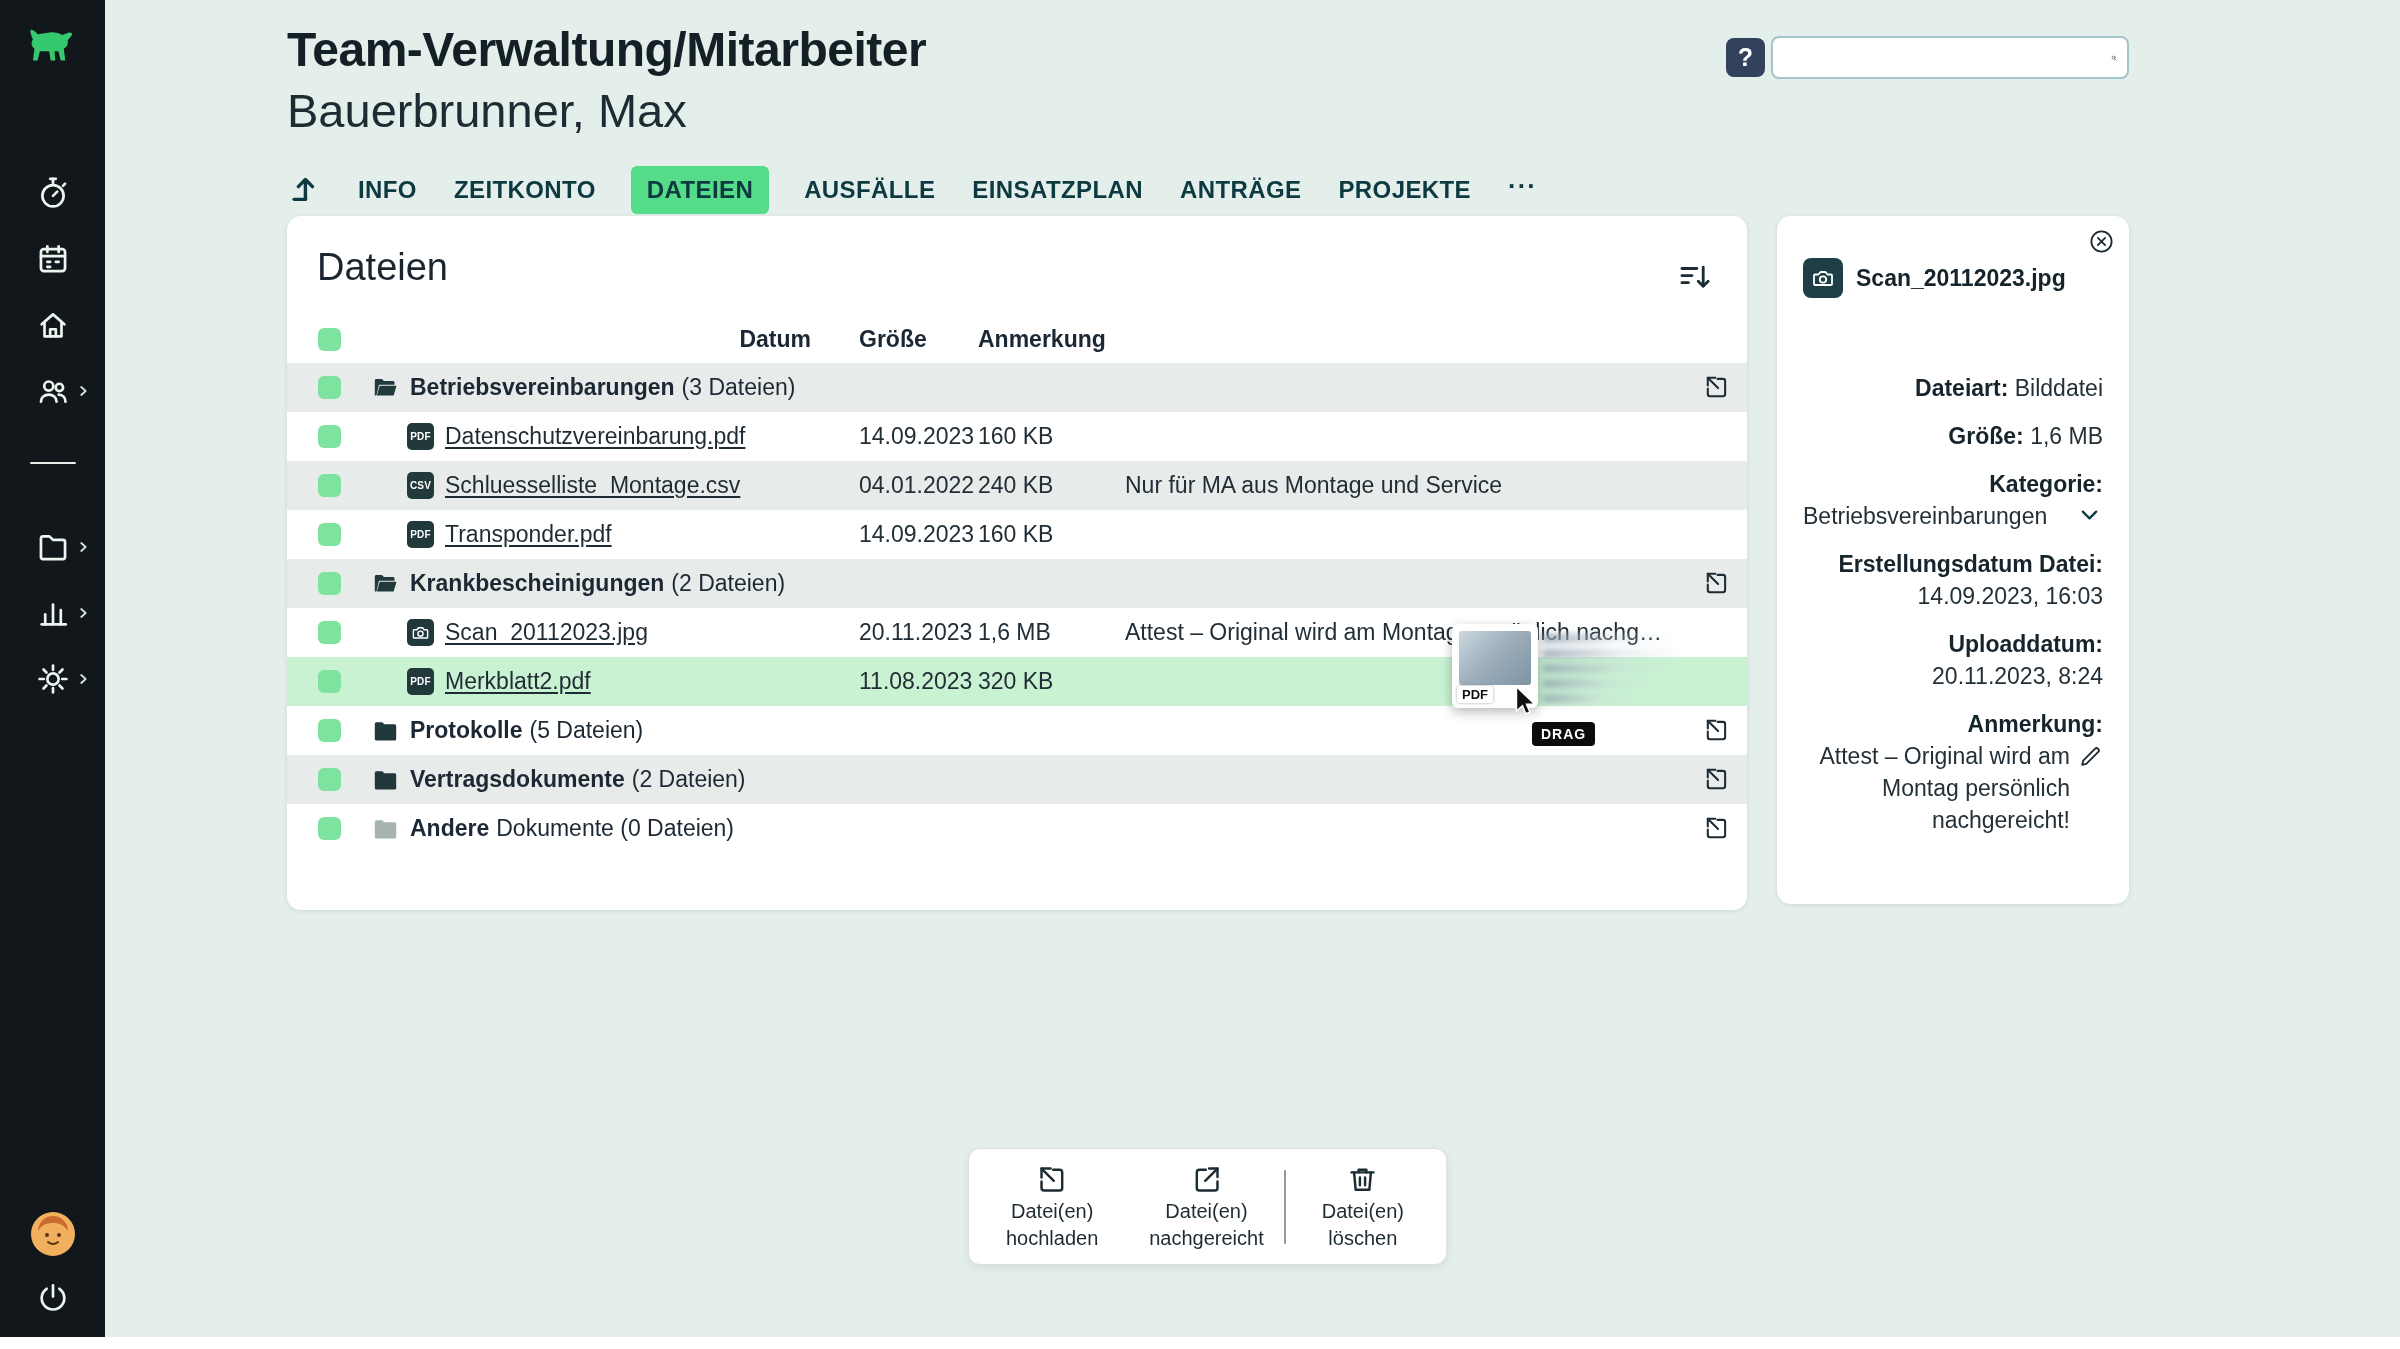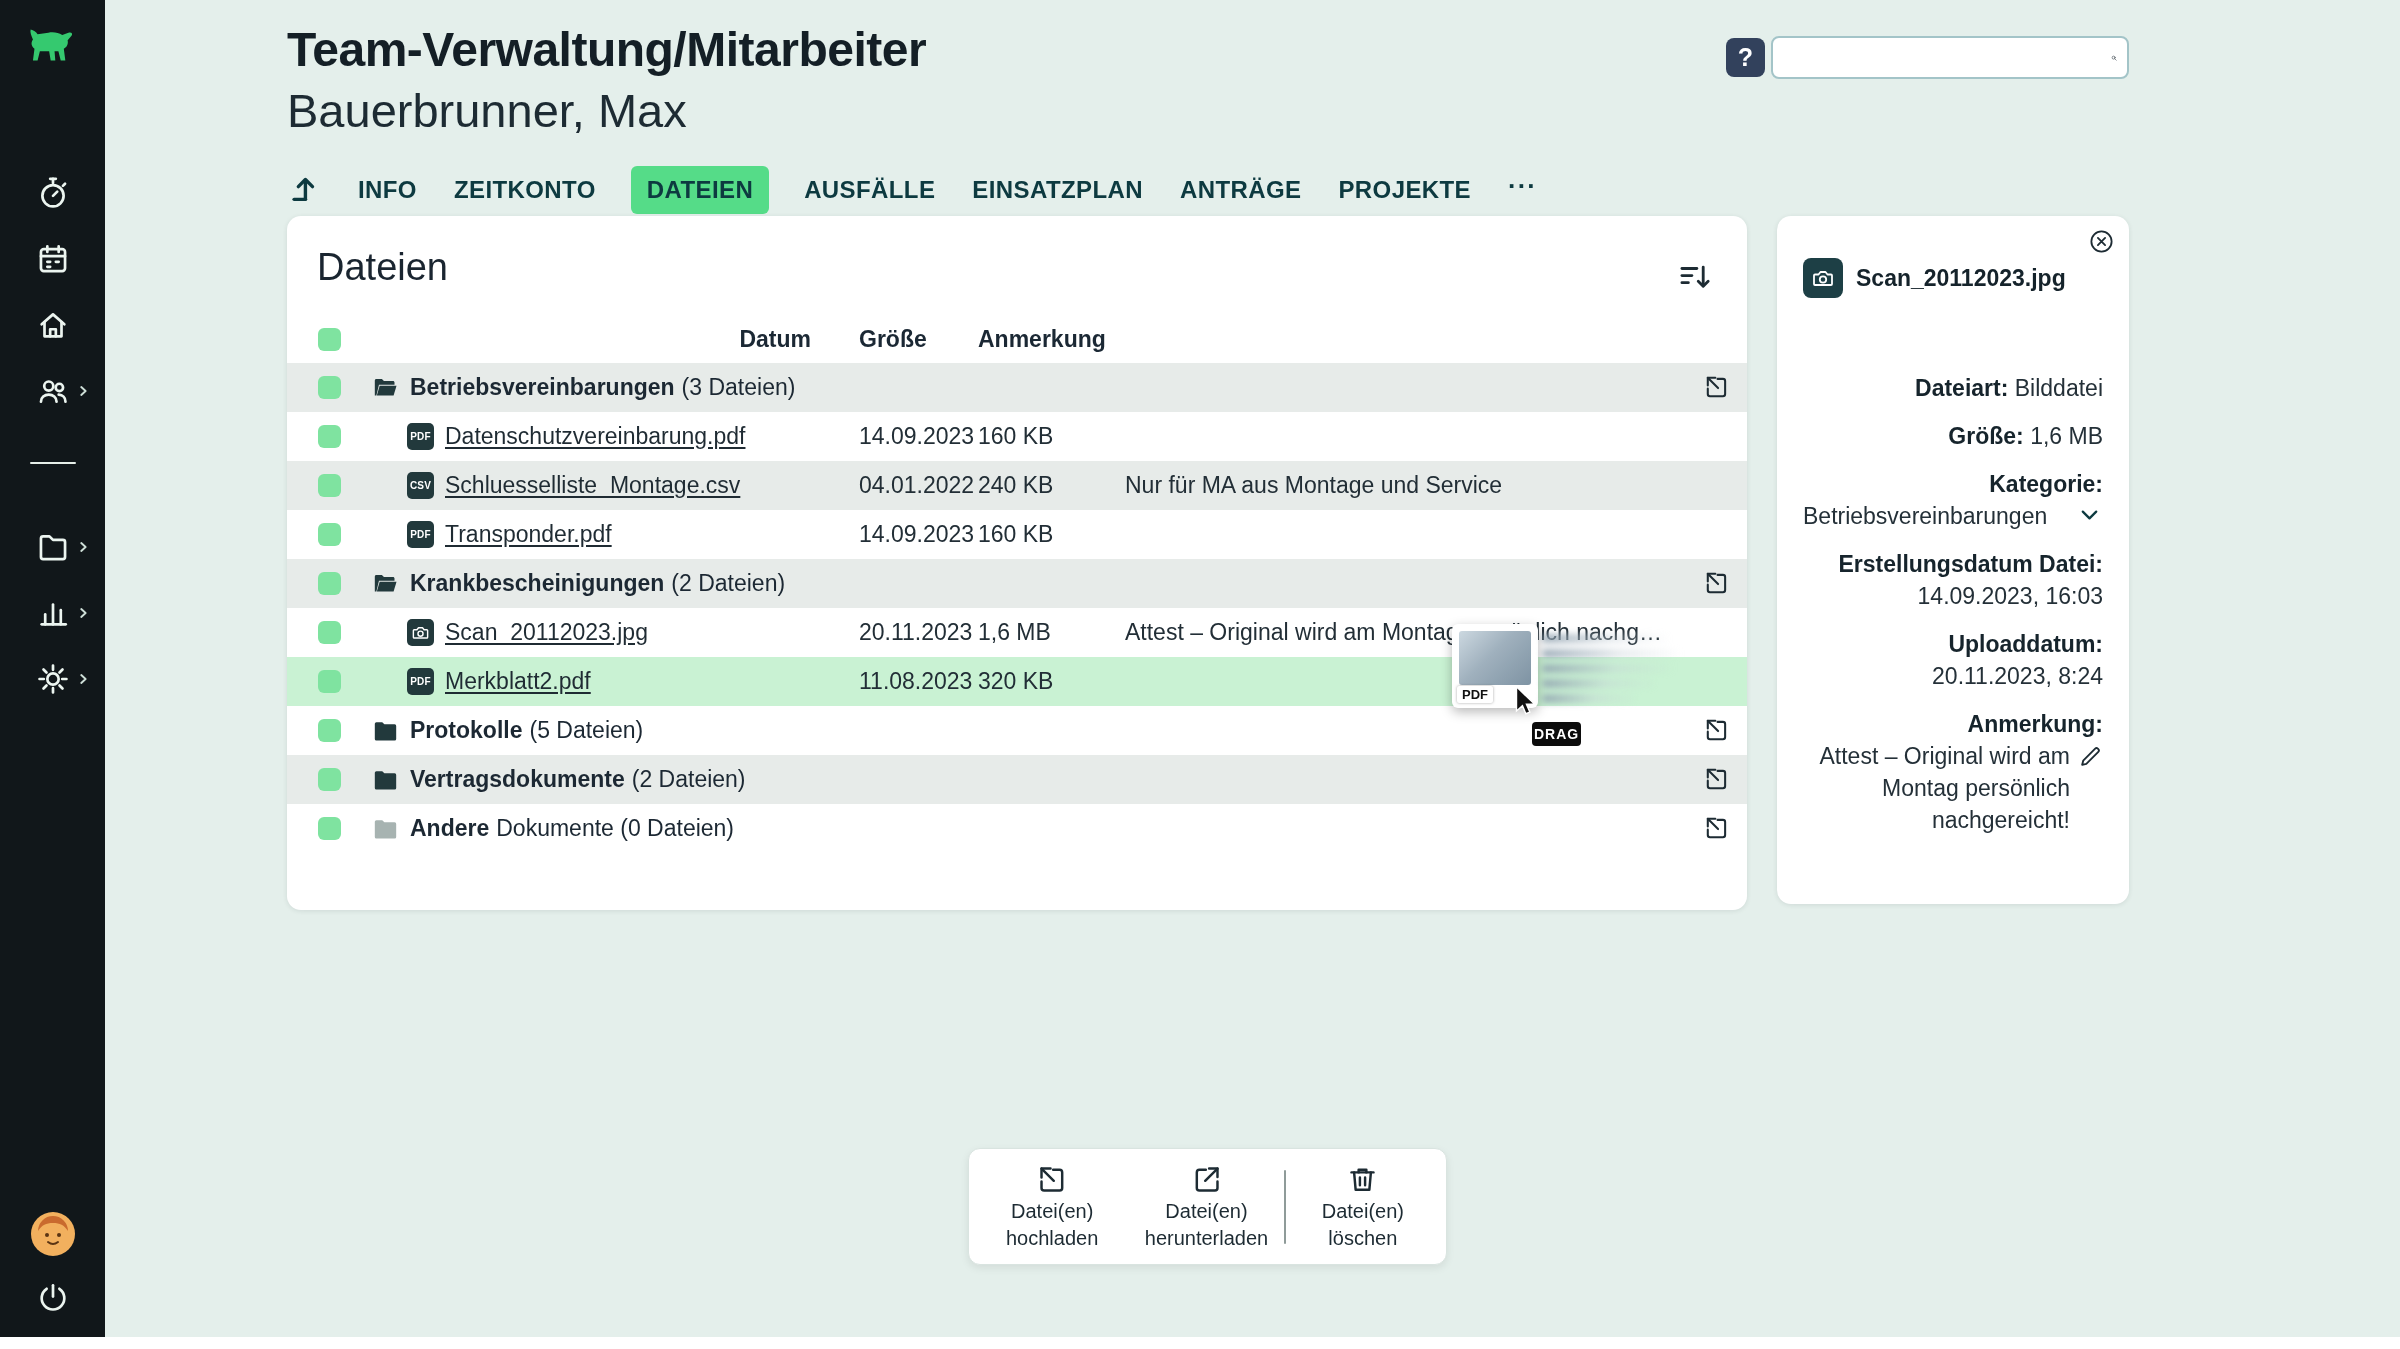--- a/index.html
+++ b/index.html
@@ -88,21 +88,21 @@
   .ab-divider { width:2px; height:74px; background:#8f9b99; border-radius:1px; }
 
   
   .drag-ghost { position:absolute; left:1452px; top:620px; width:260px; height:150px; z-index:40; pointer-events:none; }
   .ghost-card { position:absolute; left:0; top:4px; width:86px; height:84px; background:#fff; border-radius:6px; box-shadow:0 4px 12px rgba(0,0,0,.28); padding:7px; }
   .ghost-img { width:100%; height:54px; border-radius:3px; background:linear-gradient(135deg,#ccd8e0 0%,#9fb0bd 45%,#7e93a3 100%); }
   .ghost-type { position:absolute; left:5px; bottom:5px; background:#fff; color:#111; font-size:13px; font-weight:700; padding:1px 5px; border-radius:2px; box-shadow:0 0 3px rgba(0,0,0,.35); }
   .streaks { position:absolute; left:90px; top:14px; filter:blur(3px); }
   .streak { height:9px; border-radius:5px; margin-bottom:6px; background:linear-gradient(90deg, rgba(142,160,174,.85), rgba(196,207,214,.4) 55%, rgba(230,238,240,0)); }
   .cursor-icon { position:absolute; left:58px; top:64px; }
-  .drag-badge { position:absolute; left:80px; top:102px; background:#0c0c0c; color:#fff; font-size:14px; font-weight:700; letter-spacing:1px; padding:4px 2px; border-radius:4px; }
+  .drag-badge { position:absolute; left:80px; top:102px; background:#0c0c0c; color:#fff; font-size:14px; font-weight:700; letter-spacing:1px; padding:4px 9px; border-radius:4px; }
 
   .bottom-strip { position:absolute; left:0; right:0; bottom:0; height:12px; background:#ffffff; z-index:50; }
 </style>
 </head>
 <body>
 
 <nav class="sidebar">
   <div class="logo">
     <svg viewBox="0 0 70 48" width="54" height="38">
         <path fill="#35c96f" d="M6 4c4 1 7 3 9 6l14-2c7-1 13 0 18 3l8-3c4-1 6 1 4 4l-5 6c1 5-1 9-5 11l2 15h-6l-3-12h-5l1 12h-6l-2-12H18l-3 12H9l2-15c-4-3-5-8-2-12C7 12 5 8 6 4z"></path>
@@ -541,21 +541,21 @@
     <span>Datei(en)</span>
     <span>hochladen</span>
   </button>
   <button class="ab-btn">
     <svg viewBox="0 0 24 24">
         <path d="M20.5 13.5v5a2 2 0 0 1-2 2h-12a2 2 0 0 1-2-2v-12a2 2 0 0 1 2-2h5"></path>
         <path d="M14 3.5h6.5V10"></path>
         <path d="M20.5 3.5 11 13"></path>
       </svg>
     <span>Datei(en)</span>
-    <span>herunterladen</span>
+    <span>nachgereicht</span>
   </button>
   <div class="ab-divider"></div>
   <button class="ab-btn">
     <svg viewBox="0 0 24 24">
         <path d="M3.5 6.5h17"></path>
         <path d="M9 6.5V4.5h6v2"></path>
         <path d="M5.5 6.5l1.2 13.5h10.6l1.2-13.5"></path>
         <path d="M10 10.5v6M14 10.5v6"></path>
       </svg>
     <span>Datei(en)</span>

